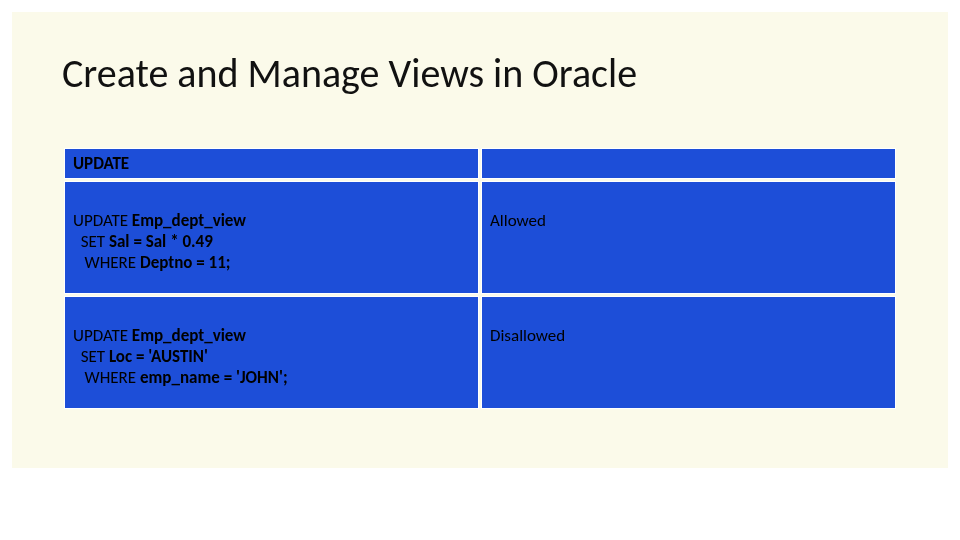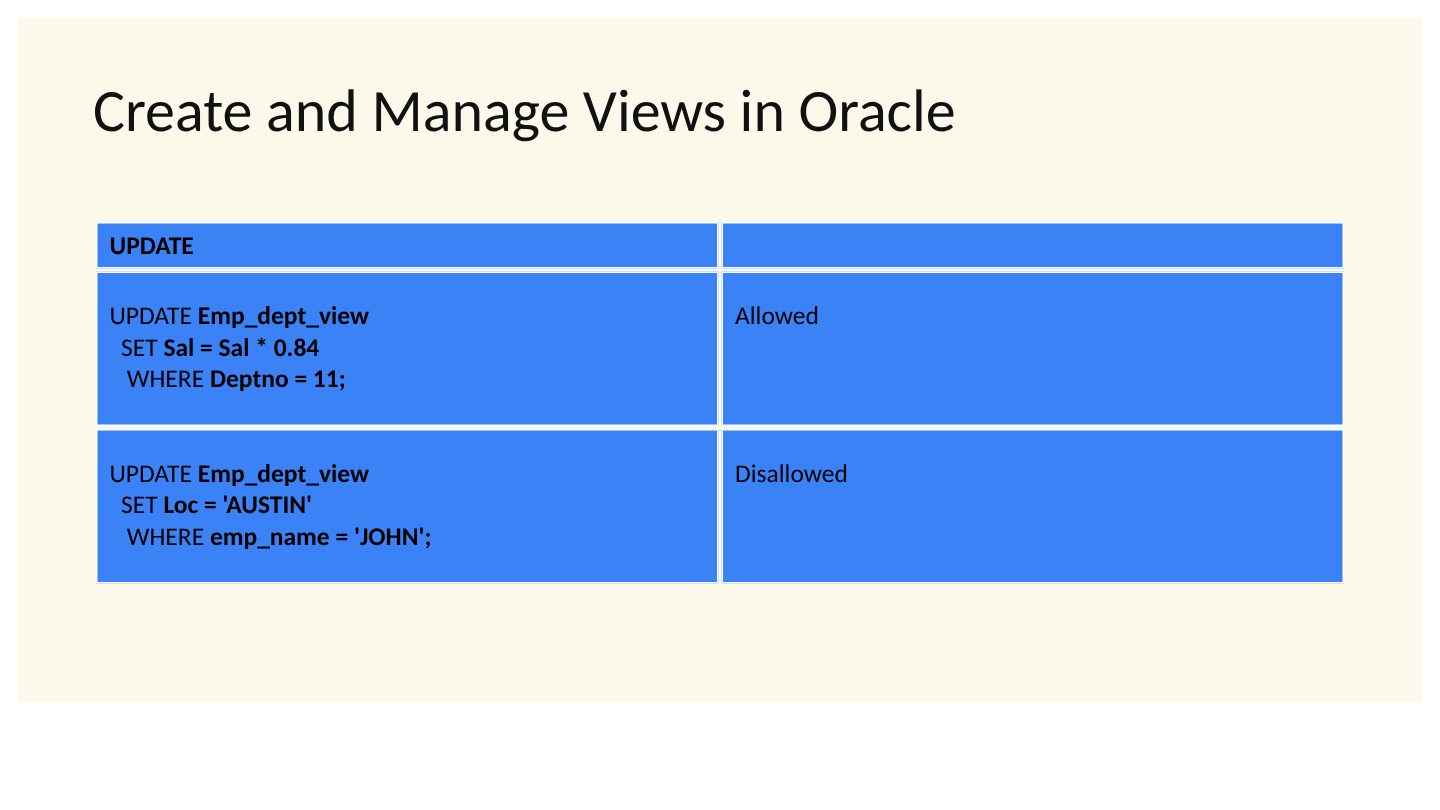--- a/index.html
+++ b/index.html
@@ -29,33 +29,33 @@
     font-family: "Gill Sans", "Gill Sans MT", "Calibri", sans-serif;
   }
   table.vtbl {
     border-collapse: separate;
     border-spacing: 2px;
     width: 100%;
     table-layout: fixed;
   }
   table.vtbl th,
   table.vtbl td {
-    background: #3b82f6;
+    background: #1d4ed8;
     text-align: left;
     vertical-align: top;
     font-size: 17px;
     color: #000;
     border: 1px solid #fff;
   }
   table.vtbl th {
     font-weight: 700;
     padding: 4px 8px;
   }
   table.vtbl td {
-    padding: 18px 8px 20px 8px;
+    padding: 28px 8px 20px 8px;
     font-weight: 400;
   }
   table.vtbl td.status {
     font-weight: 400;
   }
   .sql-line { display: block; white-space: pre; }
   .kw   { font-weight: 400; }
   .bold { font-weight: 700; }
 </style>
 </head>
@@ -74,21 +74,21 @@
       <tr>
         <th>UPDATE</th>
         <th></th>
       </tr>
     </thead>
     <tbody>
 
       <tr>
         <td>
           <span class="sql-line"><span class="kw">UPDATE </span><span class="bold">Emp_dept_view</span></span>
-          <span class="sql-line"><span class="kw">  SET </span><span class="bold">Sal = Sal * 0.84</span></span>
+          <span class="sql-line"><span class="kw">  SET </span><span class="bold">Sal = Sal * 0.49</span></span>
           <span class="sql-line"><span class="kw">   WHERE </span><span class="bold">Deptno = 11;</span></span>
         </td>
         <td class="status">Allowed</td>
       </tr>
 
       <tr>
         <td>
           <span class="sql-line"><span class="kw">UPDATE </span><span class="bold">Emp_dept_view</span></span>
           <span class="sql-line"><span class="kw">  SET </span><span class="bold">Loc = 'AUSTIN'</span></span>
           <span class="sql-line"><span class="kw">   WHERE </span><span class="bold">emp_name = 'JOHN';</span></span>

